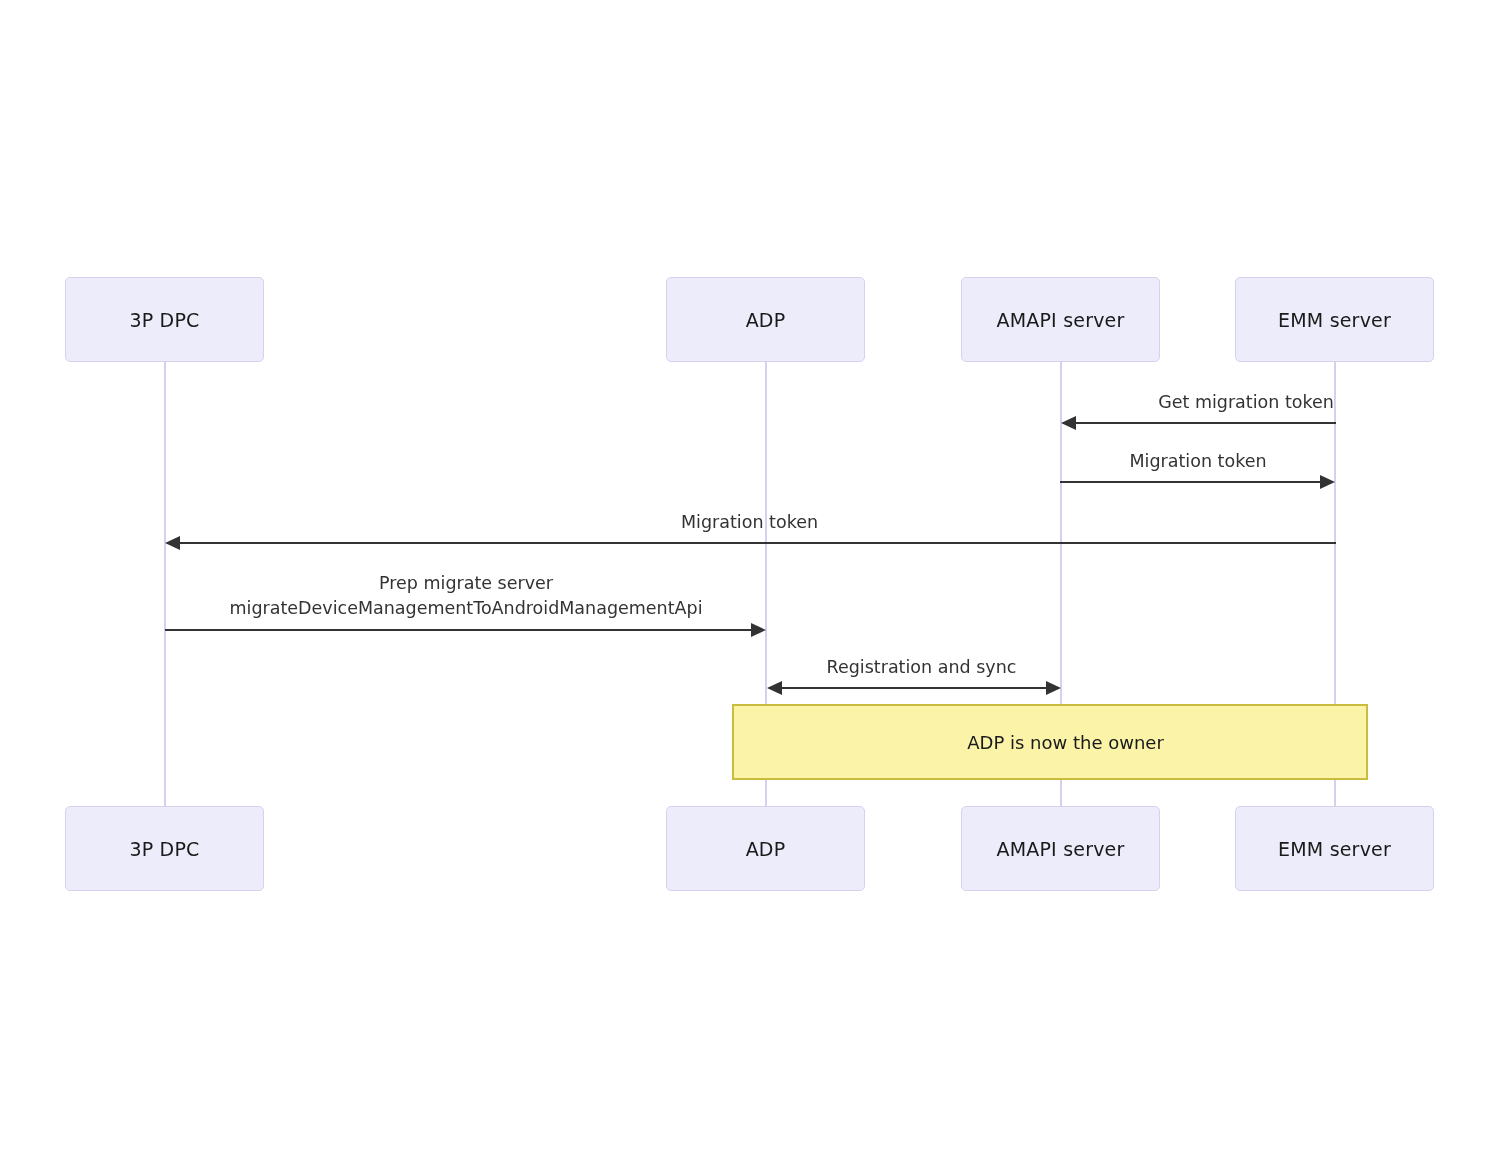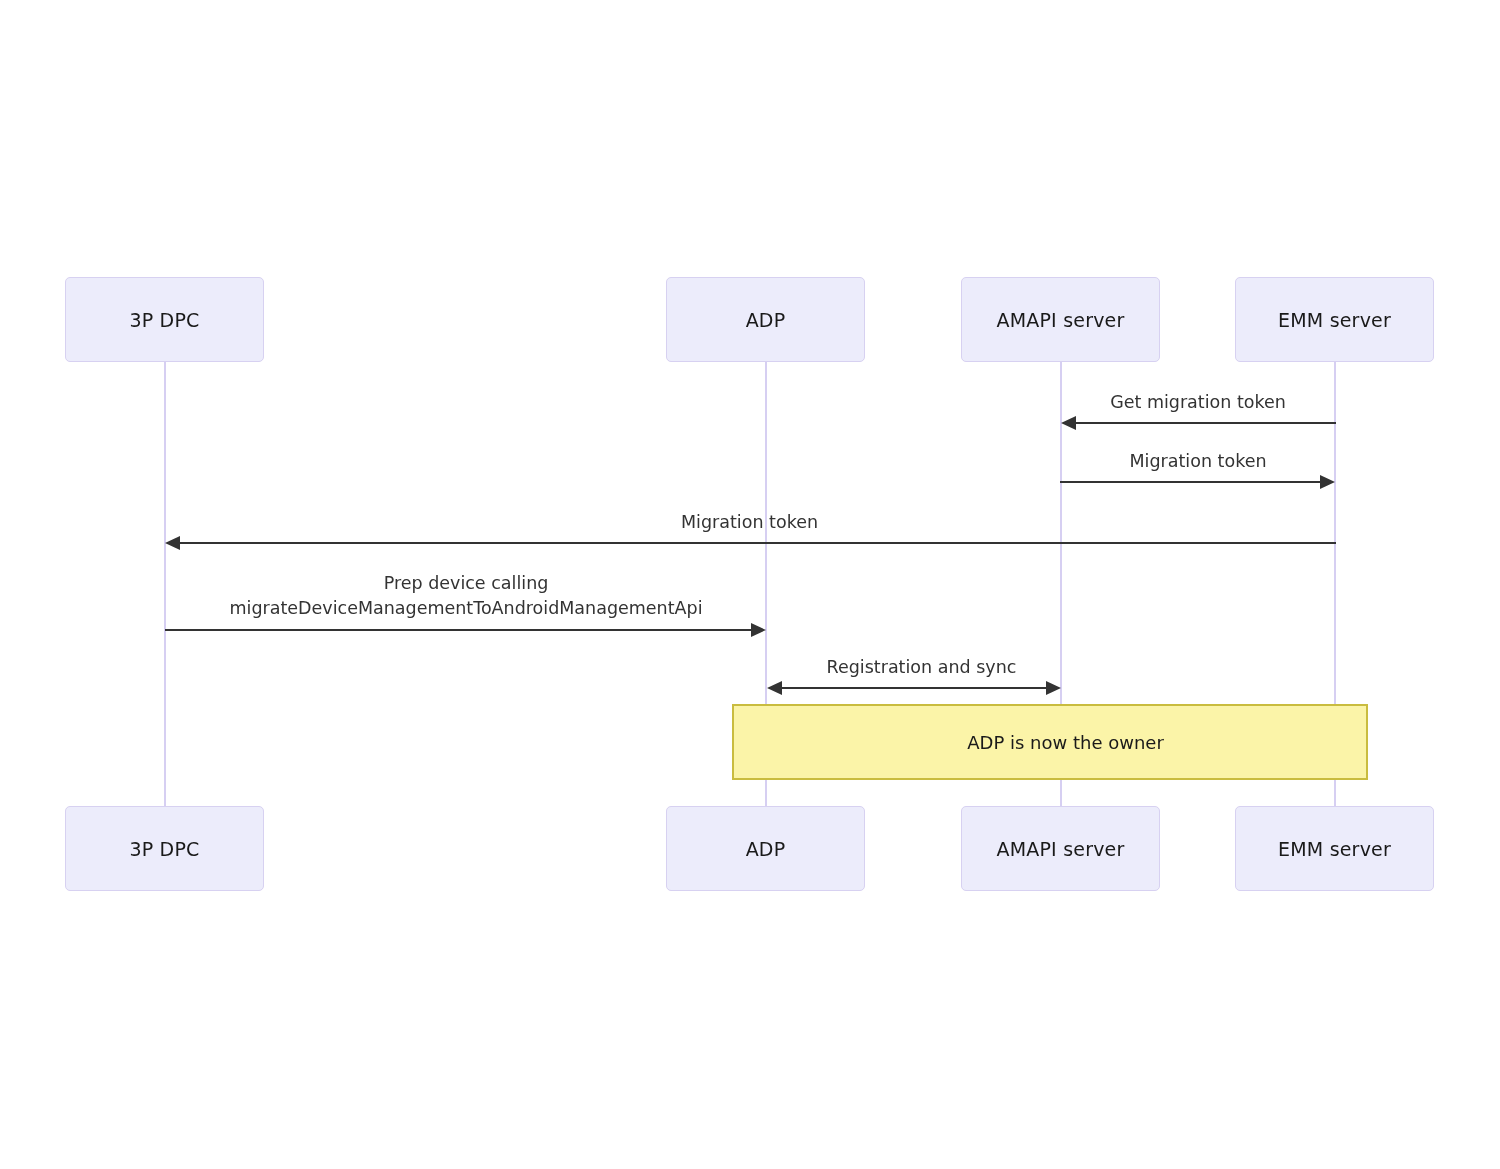--- a/index.html
+++ b/index.html
@@ -95,33 +95,33 @@
   <div class="participant" style="left:666px; top:277px; width:199px; height:85px;">
     <span>ADP</span>
   </div>
   <div class="participant" style="left:961px; top:277px; width:199px; height:85px;">
     <span>AMAPI server</span>
   </div>
   <div class="participant" style="left:1235px; top:277px; width:199px; height:85px;">
     <span>EMM server</span>
   </div>
 
-  <div class="msg-label" style="left:1061px; top:390px; width:274px;">Get migration token</div>
+  <div class="msg-label" style="left:1061px; top:390px; width:274px;padding-left:48px;">Get migration token</div>
   <div class="msg-line" style="left:1066px; top:422px; width:270px;"></div>
   <div class="arrowhead left" style="left:1061px; top:416px;"></div>
 
   <div class="msg-label" style="left:1061px; top:449px; width:274px;">Migration token</div>
   <div class="msg-line" style="left:1060px; top:481px; width:260px;"></div>
   <div class="arrowhead right" style="left:1320px; top:475px;"></div>
 
   <div class="msg-label" style="left:164px; top:510px; width:1171px;">Migration token</div>
   <div class="msg-line" style="left:170px; top:542px; width:1166px;"></div>
   <div class="arrowhead left" style="left:165px; top:536px;"></div>
 
-  <div class="msg-label" style="left:166px; top:571px; width:600px;">Prep device calling
+  <div class="msg-label" style="left:166px; top:571px; width:600px;">Prep migrate server
 migrateDeviceManagementToAndroidManagementApi</div>
   <div class="msg-line" style="left:165px; top:629px; width:586px;"></div>
   <div class="arrowhead right" style="left:751px; top:623px;"></div>
 
   <div class="msg-label" style="left:766px; top:655px; width:295px;padding-left:8px;">Registration and sync</div>
   <div class="msg-line" style="left:772px; top:687px; width:274px;"></div>
   <div class="arrowhead left" style="left:767px; top:681px;"></div>
   <div class="arrowhead right" style="left:1046px; top:681px;"></div>
 
   <div class="note" style="left:732px; top:704px; width:636px; height:76px;">

